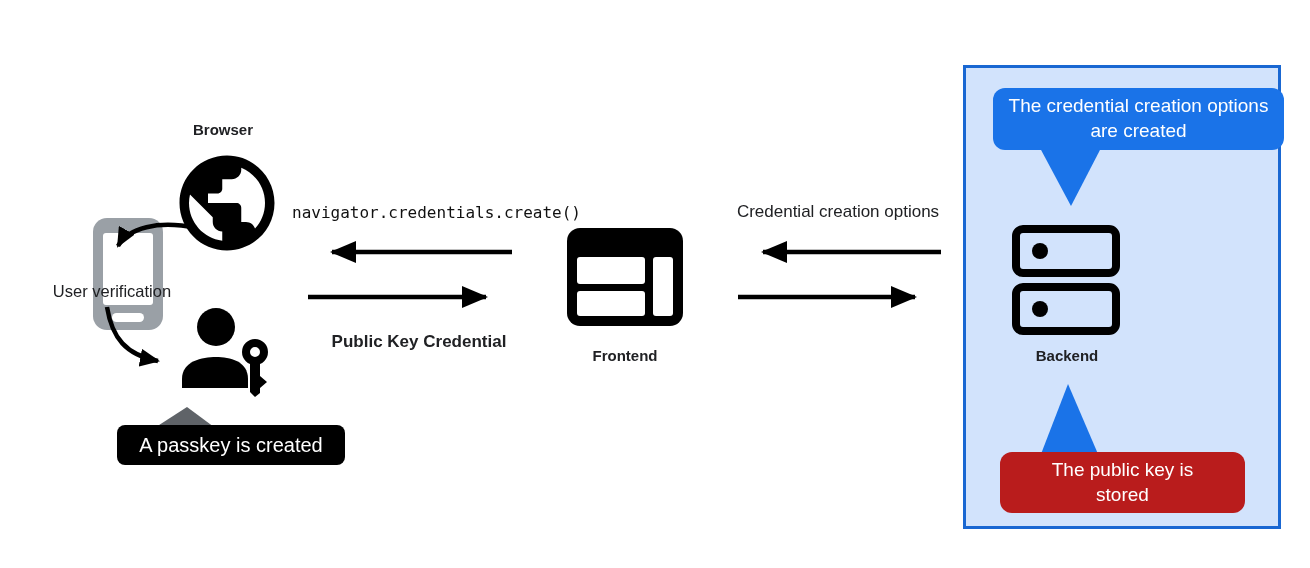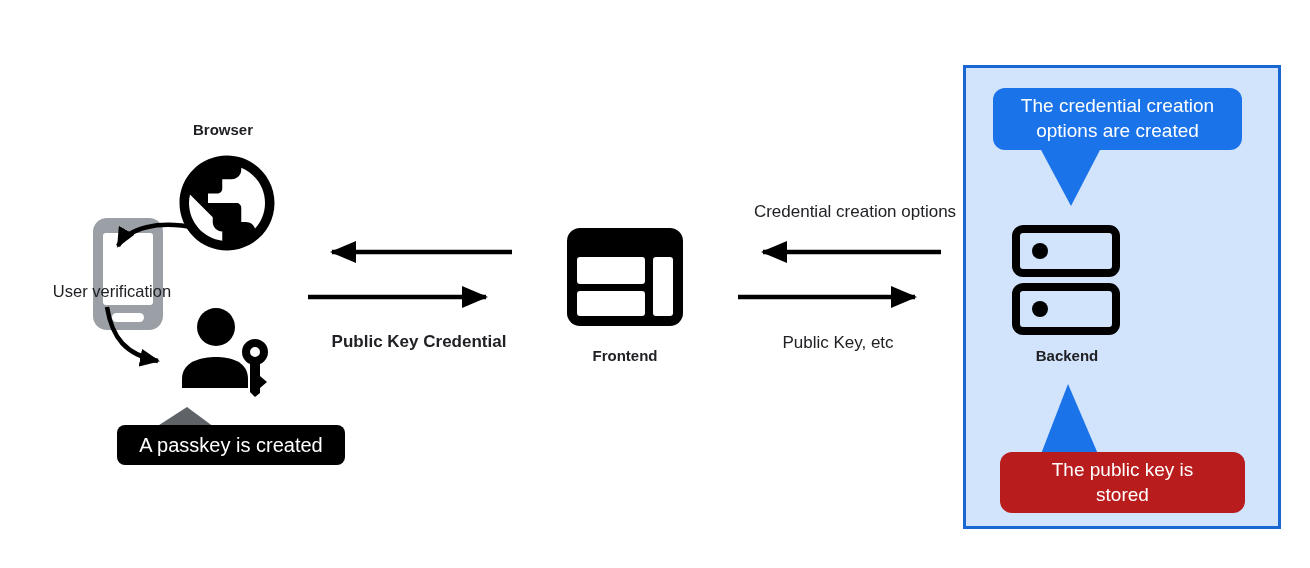--- a/index.html
+++ b/index.html
@@ -18,35 +18,35 @@
   }
   .label{position:absolute;text-align:center;z-index:3;}
   .label.bold{font-weight:bold;font-size:15px;}
   .label.reg{font-size:17px;}
   .browser-label{left:153px;top:121px;width:140px;}
   .user-verification{left:26px;top:282px;width:172px;font-size:16.5px;}
   .code-label{
     position:absolute;left:292px;top:203px;z-index:3;
     font-family:"DejaVu Sans Mono", monospace;font-size:16px;white-space:nowrap;color:#111;
   }
-  .cred-options-label{left:740px;top:202px;width:230px;}
+  .cred-options-label{left:723px;top:202px;width:230px;}
   .pkc-label{left:329px;top:332px;width:180px;font-weight:bold;}
   .pke-label{left:748px;top:333px;width:180px;}
   .frontend-label{left:565px;top:339px;width:120px;margin-top:8px;}
   .backend-label{left:1007px;top:347px;width:120px;}
   .callout{
     position:absolute;z-index:3;color:#ffffff;display:flex;align-items:center;justify-content:center;
     text-align:center;box-sizing:border-box;
   }
   .callout-gray{
     left:117px;top:425px;width:228px;height:40px;border-radius:8px;
     background:#000000;font-size:20px;
   }
   .callout-blue-top{
-    left:993px;top:88px;width:249px;height:62px;border-radius:12px;
+    left:993px;top:88px;width:291px;height:62px;border-radius:12px;
     background:#1a73e8;font-size:19px;line-height:1.3;padding:6px 10px;
   }
   .callout-blue-bottom{
     left:1000px;top:452px;width:245px;height:61px;border-radius:12px;
     background:#b91c1c;font-size:19px;line-height:1.3;padding:4px 27px;
   }
 </style>
 </head>
 <body>
 
@@ -108,21 +108,21 @@
     <polygon points="156,427 214,427 187,407" fill="#5f6368"></polygon>
     <polygon points="1040,148 1101,148 1071,206" fill="#1a73e8"></polygon>
     <polygon points="1041,454 1098,454 1068,384" fill="#1a73e8"></polygon>
   </svg>
 
   <div class="label bold browser-label">Browser</div>
   <div class="label user-verification">User verification</div>
   <div class="label bold frontend-label">Frontend</div>
   <div class="label bold backend-label">Backend</div>
 
+  <div class="code-label">navigator.credentials.create()</div>
   <div class="label reg pkc-label">Public Key Credential</div>
   <div class="label reg cred-options-label">Credential creation options</div>
-  <div class="label reg pke-label">Public Key, etc</div>
 
   <div class="callout callout-gray">A passkey is created</div>
   <div class="callout callout-blue-top">The credential creation options are created</div>
   <div class="callout callout-blue-bottom">The public key is stored</div>
 
 </div>
 
 </body></html>

